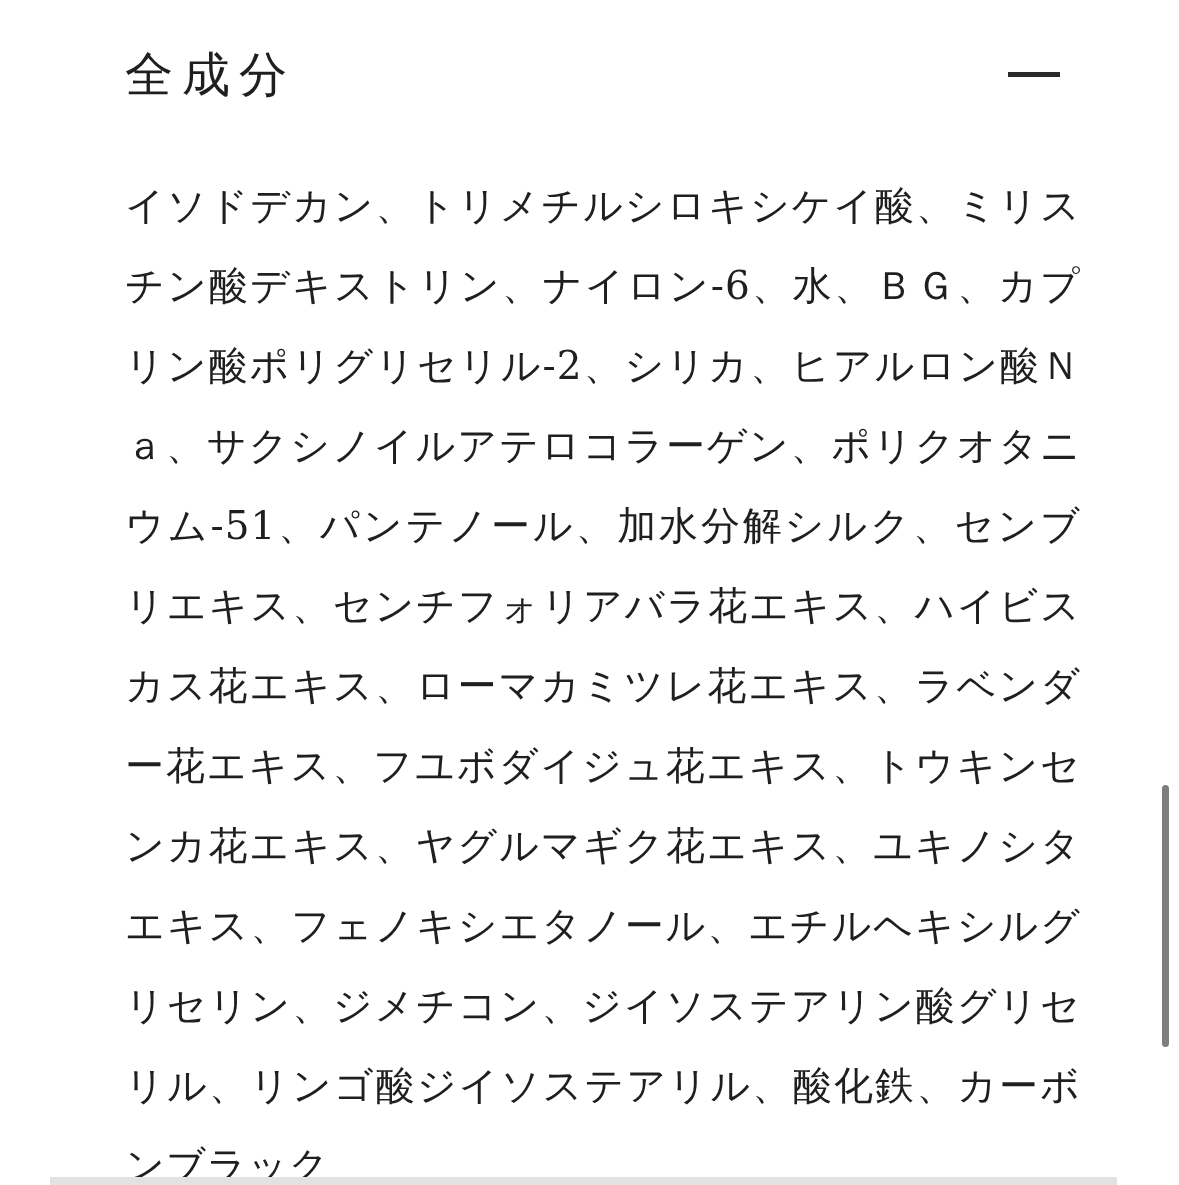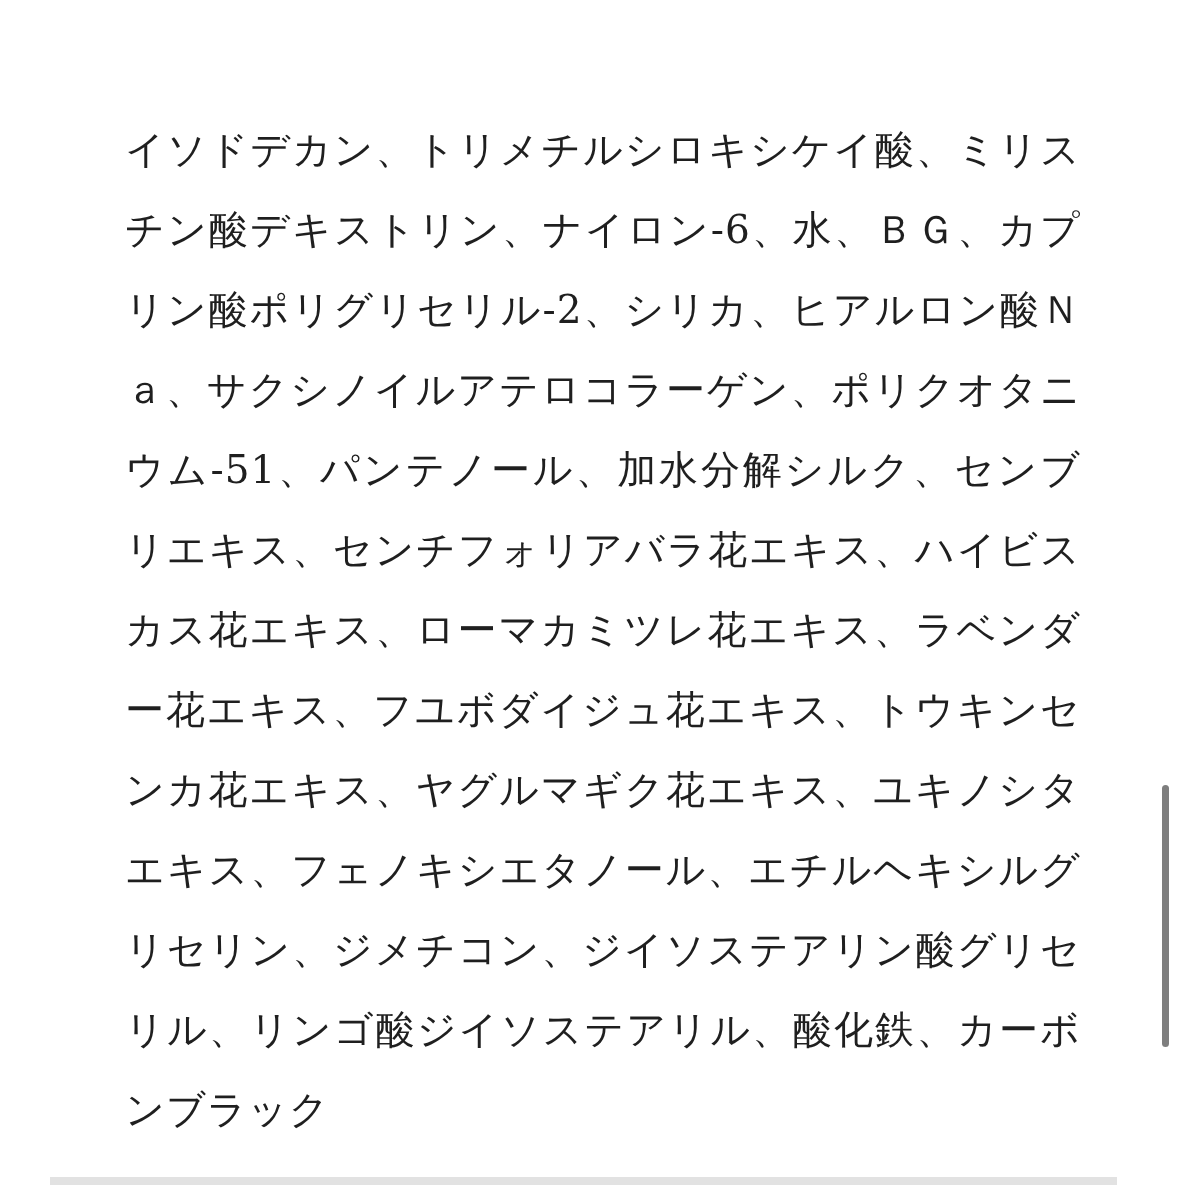--- a/index.html
+++ b/index.html
@@ -79,18 +79,24 @@
     bottom: 0;
     width: 1067px;
     height: 8px;
     background: #e2e2e2;
   }
 </style>
 </head>
 <body>
 
 <div class="content">
+  <div class="heading-row">
+    <h2 class="section-title">全成分</h2>
+    <button class="toggle-btn">
+      <span class="minus-line"></span>
+    </button>
+  </div>
   <p class="ingredients">イソドデカン、トリメチルシロキシケイ酸、ミリスチン酸デキストリン、ナイロン-6、水、ＢＧ、カプリン酸ポリグリセリル-2、シリカ、ヒアルロン酸Ｎａ、サクシノイルアテロコラーゲン、ポリクオタニウム-51、パンテノール、加水分解シルク、センブリエキス、センチフォリアバラ花エキス、ハイビスカス花エキス、ローマカミツレ花エキス、ラベンダー花エキス、フユボダイジュ花エキス、トウキンセンカ花エキス、ヤグルマギク花エキス、ユキノシタエキス、フェノキシエタノール、エチルヘキシルグリセリン、ジメチコン、ジイソステアリン酸グリセリル、リンゴ酸ジイソステアリル、酸化鉄、カーボンブラック</p>
 </div>
 
 <div class="v-scroll-thumb"></div>
 
 <div class="h-scroll-bar"></div>
 
 </body></html>

